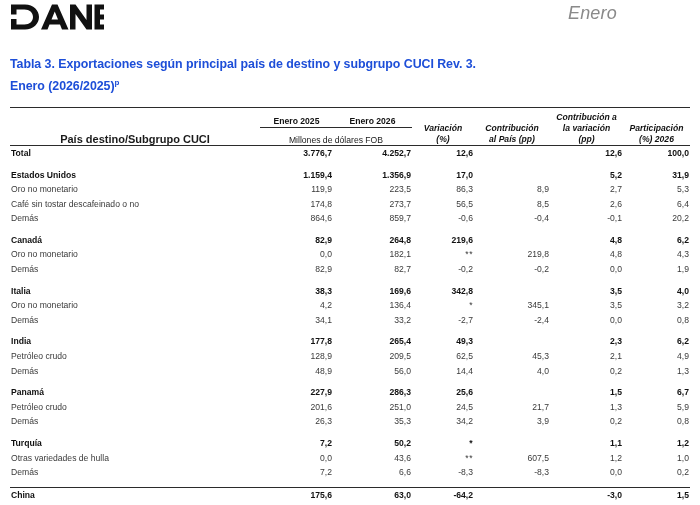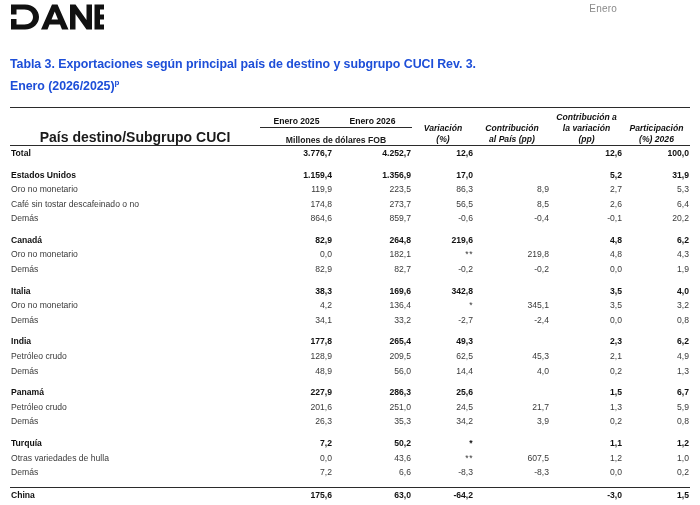--- a/index.html
+++ b/index.html
@@ -32,21 +32,22 @@
     letter-spacing: 0.5px;
     color: #111111;
     line-height: 30px;
     user-select: none;
   }
   .dane-logo svg { display: block; }
   .header-month {
     position: absolute;
     right: 83px;
     top: 3px;
-    font-size: 10px;
+    font-size: 18px;
+    font-style: italic;
     color: #8a8a8a;
     letter-spacing: 0.2px;
   }
 
   
   .table-title {
     margin: 16px 0 0 10px;
     font-size: 12.4px;
     font-weight: bold;
     line-height: 17.5px;
@@ -98,28 +99,28 @@
     font-weight: bold;
     text-align: center;
     color: #111111;
     line-height: 11px;
     padding: 4px 3px 0 3px;
     vertical-align: top;
   }
   th.hcell.tall { padding-top: 4px; font-style: italic; }
   th.h-name {
     text-align: center;
-    font-size: 14px;
+    font-size: 11px;
     font-weight: bold;
     padding-top: 11px;
   }
   .sub-units {
     text-align: center;
     font-size: 8.6px;
-    font-weight: bold;
+    font-weight: normal;
     border-top: 1.2px solid #2b2b2b;
     padding: 1.5px 0 2px 0;
     line-height: 10px;
     margin-top: 16px;
   }
 
   .head-bottom-rule td {
     border-bottom: 1.6px solid #2b2b2b;
     height: 0;
     font-size: 0;

